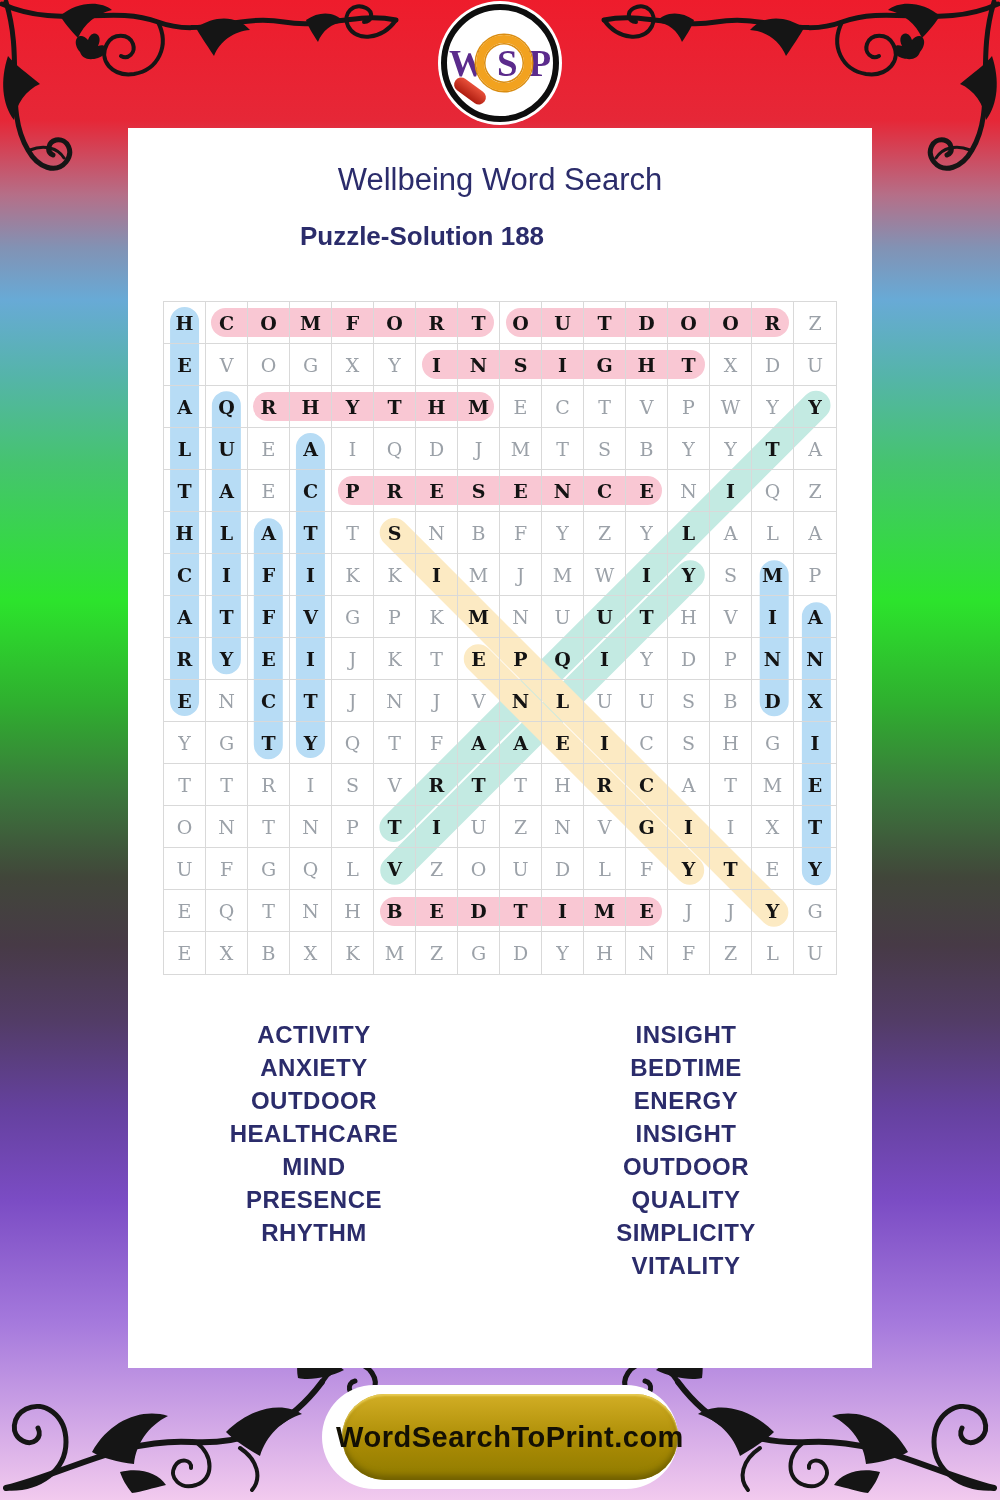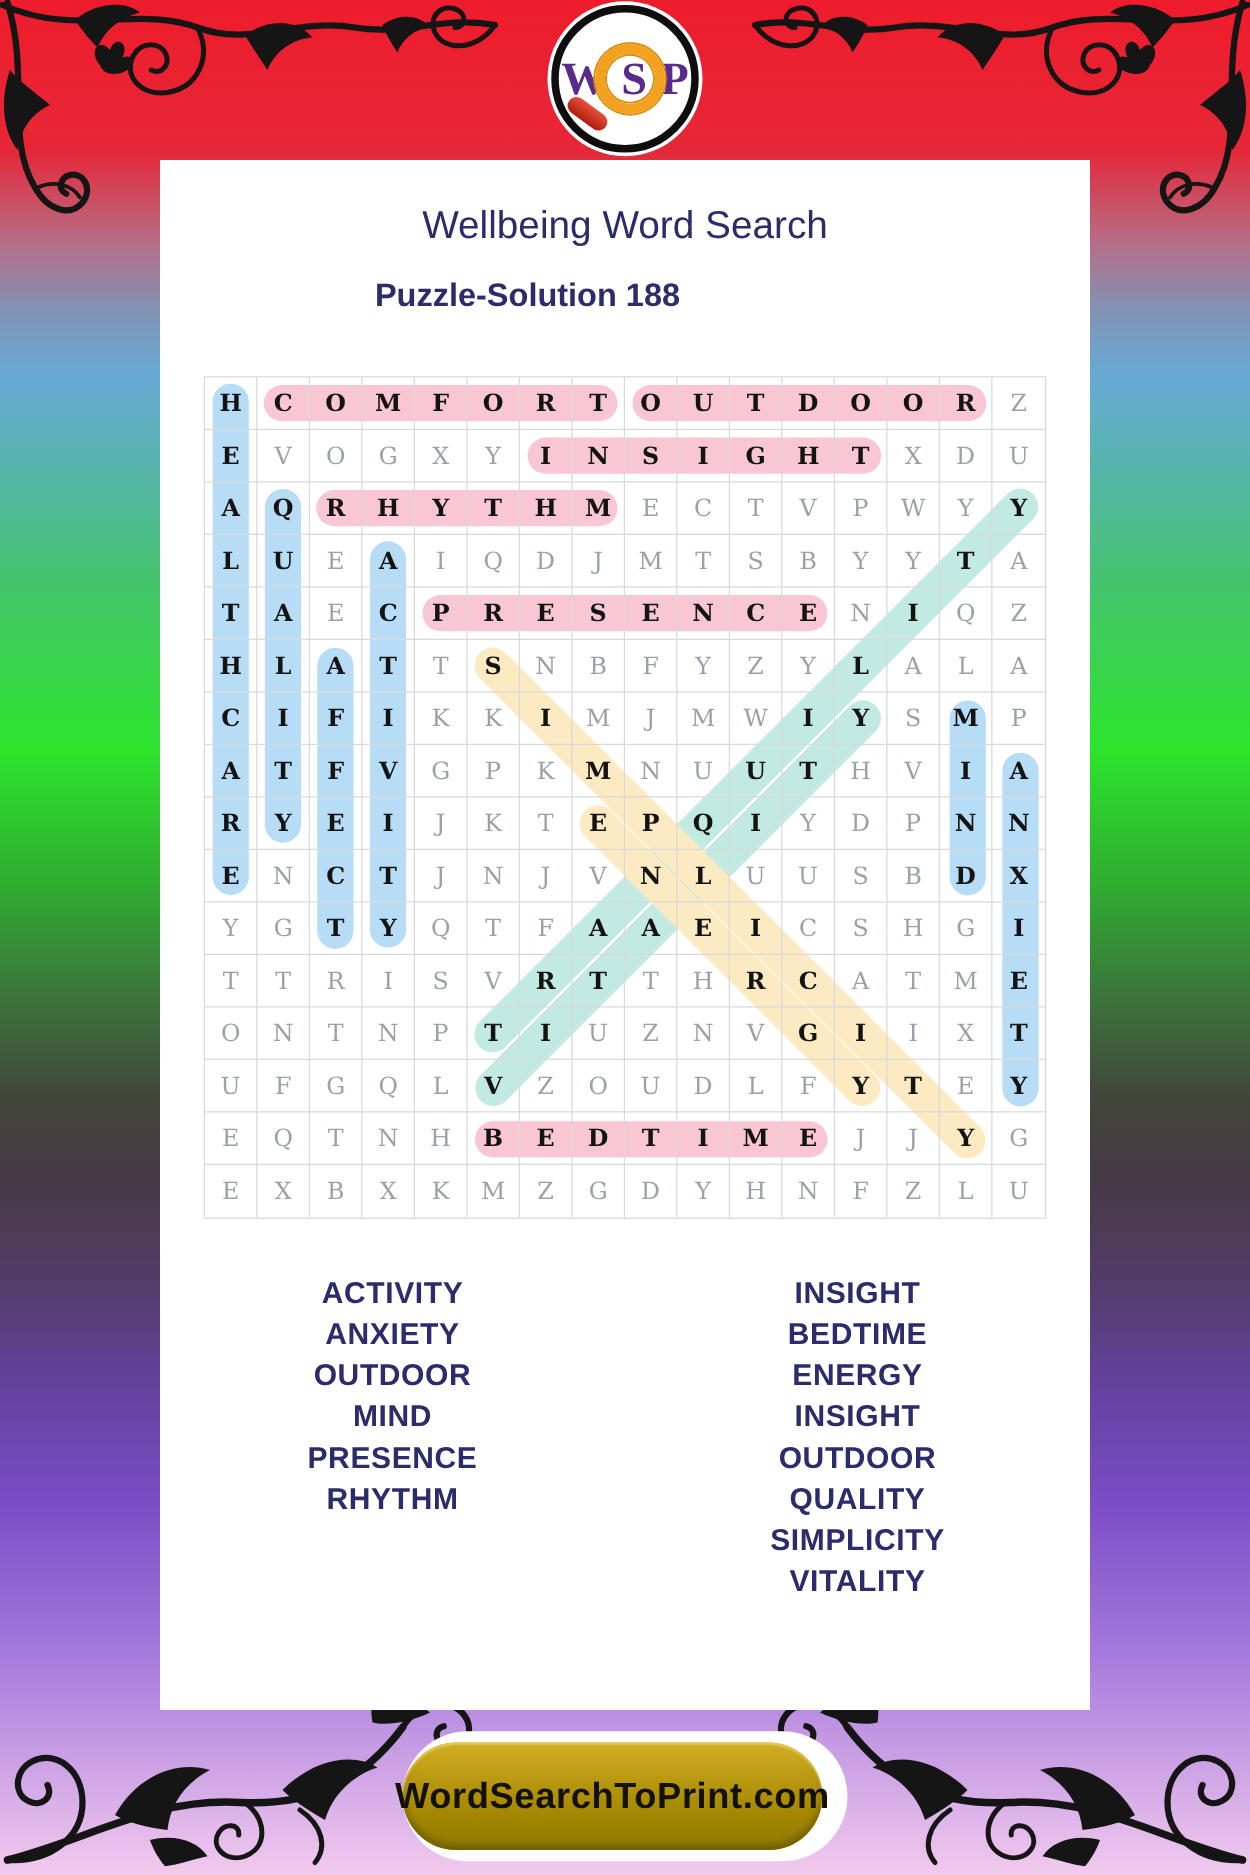--- a/index.html
+++ b/index.html
@@ -40,21 +40,21 @@
   .logo-inner{width:106px;height:106px;border:6px solid #0e0e0e;border-radius:50%;background:#fff;
     display:flex;align-items:center;justify-content:center;gap:11px;position:relative;
     font-family:"Liberation Serif",serif;font-weight:bold;font-size:37px;color:#5b2b8c;}
   .glass{position:absolute;left:0;top:0;width:100%;height:100%;}
   .glass .ring{position:absolute;left:29px;top:25px;width:40px;height:40px;
     border:8px solid #f2a21f;border-radius:50%;
     box-shadow:0 0 0 1.5px #d98d12, inset 0 0 0 1.5px #d98d12;}
   .glass .handle{position:absolute;left:5px;top:74px;width:36px;height:14px;
     background:linear-gradient(#e8503a,#af1d10);border-radius:8px;transform:rotate(36deg);}
   .footer-btn{position:absolute;left:322px;top:1385px;width:356px;height:104px;background:#fff;
-    border-radius:52px;z-index:3;display:flex;align-items:center;justify-content:flex-start;}
+    border-radius:52px;z-index:3;display:flex;align-items:center;justify-content:flex-end;}
   .footer-btn-inner{width:336px;height:86px;border-radius:43px;
     background:linear-gradient(180deg,#d2ae25 0%,#ab8c05 55%,#8f7a00 100%);
     box-shadow:inset 0 2px 2px #e8cc55, inset 0 -4px 6px #6e5e00;
     display:flex;align-items:center;justify-content:center;
     font-size:29px;font-weight:bold;color:#131004;letter-spacing:.5px;}
 </style>
 </head>
 <body>
 
 <svg width="0" height="0" style="position:absolute">
@@ -904,20 +904,21 @@
       <div class="cell">
         <span>U</span>
       </div>
     </div>
 
   <div class="words">
     <div class="wcol" id="word-list-left">
         <div class="word">ACTIVITY</div>
         <div class="word">ANXIETY</div>
         <div class="word">OUTDOOR</div>
+        <div class="word">HEALTHCARE</div>
         <div class="word">MIND</div>
         <div class="word">PRESENCE</div>
         <div class="word">RHYTHM</div>
       </div>
     <div class="wcol" id="word-list-right">
         <div class="word">INSIGHT</div>
         <div class="word">BEDTIME</div>
         <div class="word">ENERGY</div>
         <div class="word">INSIGHT</div>
         <div class="word">OUTDOOR</div>

